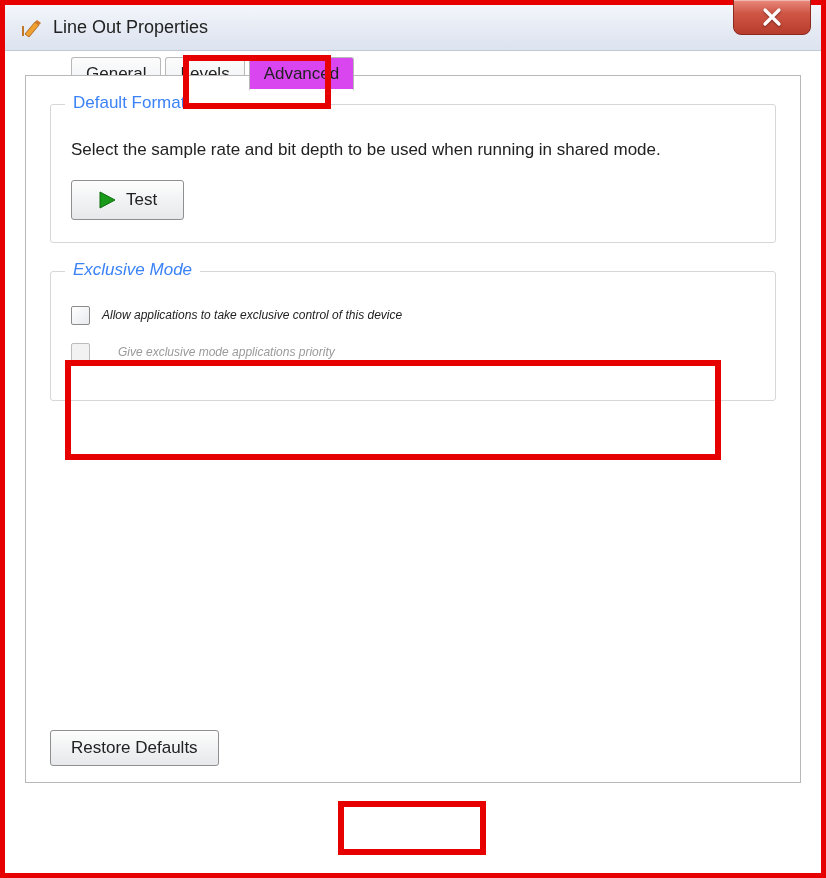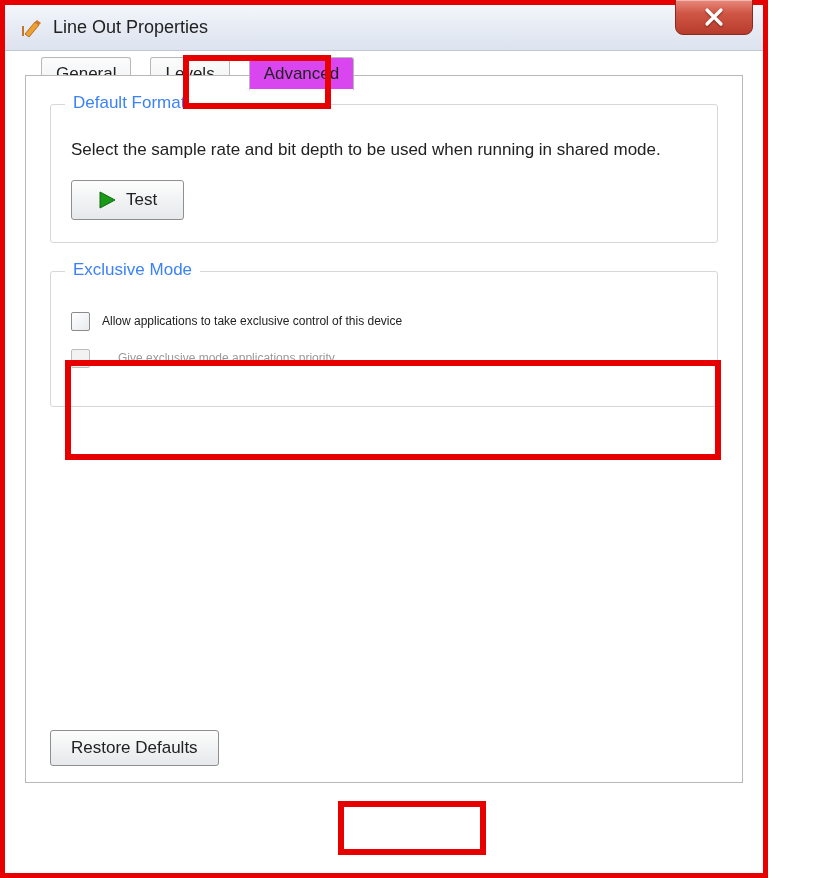--- a/index.html
+++ b/index.html
@@ -4,21 +4,21 @@
 <style>
   * { box-sizing: border-box; }
   body {
     margin: 0;
     font-family: "Segoe UI", Tahoma, sans-serif;
     font-size: 17px;
     color: #222;
     background: #fff;
   }
   .outer-frame {
-    width: 768px;
+    width: 826px;
     height: 878px;
     border: 5px solid #e60000;
     position: relative;
     background: #fff;
   }
   
   .titlebar {
     height: 46px;
     background: linear-gradient(to bottom, #f4f6fb 0%, #e6ebf4 50%, #dde3ef 100%);
     display: flex;
@@ -59,24 +59,24 @@
     left: 20px;
     right: 20px;
     top: 70px;
     bottom: 90px;
     border: 1.5px solid #b8b8b8;
     background: #fff;
   }
   
   .tab-row {
     position: absolute;
-    left: 8px;
+    left: 38px;
     top: 52px;
     display: flex;
-    gap: 19px;
+    gap: 4px;
     padding-left: 28px;
   }
   .tab {
     border: 1.5px solid #b8b8b8;
     border-bottom: none;
     background: linear-gradient(to bottom, #fcfcfc, #eef0f3);
     padding: 6px 14px 5px;
     border-radius: 3px 3px 0 0;
     font-size: 17px;
     position: relative;
@@ -222,21 +222,21 @@
       <div class="combo-row">
         <div class="btn">
           <svg width="18" height="18" viewBox="0 0 18 18">
             <polygon points="2,1 17,9 2,17" fill="#1a9a1a" stroke="#0d6b0d" stroke-width="1"></polygon>
           </svg>
           <span>Test</span>
         </div>
       </div>
     </div>
 
-    <div class="fieldset" style="padding:22px 20px 20px;">
+    <div class="fieldset" style="padding:16px 20px 20px;font-style:italic;">
       <div class="legend">Exclusive Mode</div>
 
       <div class="check-row">
         <span class="cb"></span>
         <span>Allow applications to take exclusive control of this device</span>
       </div>
 
       <div class="check-row disabled">
         <span class="cb"></span>
         <span>Give exclusive mode applications priority</span>

